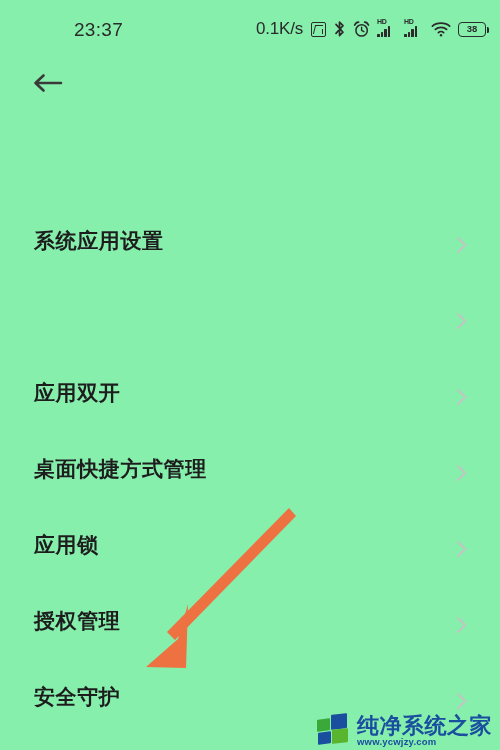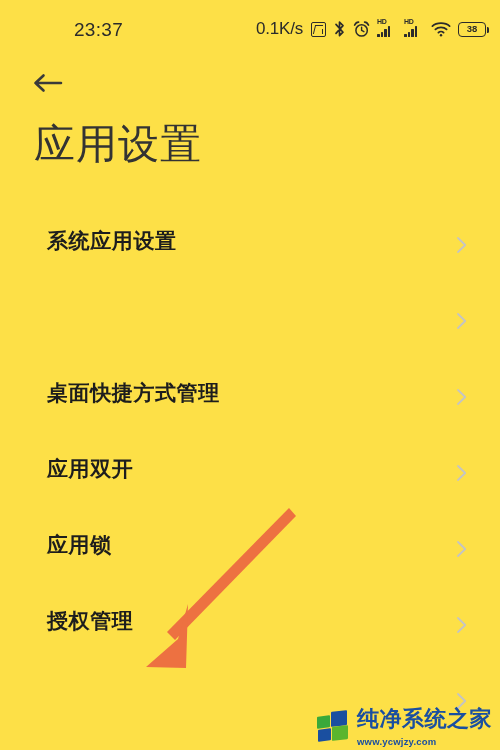--- a/index.html
+++ b/index.html
@@ -5,21 +5,21 @@
   * { margin:0; padding:0; box-sizing:border-box; }
   html, body {
     width:500px; height:750px;
     background:#ffffff;
     font-family:"Liberation Sans","DejaVu Sans",sans-serif;
     overflow:hidden;
   }
   #screen {
     position:relative;
     width:500px; height:750px;
-    background:#fde047;
+    background:#86efac;
     overflow:hidden;
   }
 
   
   .statusbar {
     position:absolute; top:0; left:0;
     width:500px; height:58px;
     display:flex; align-items:center;
     padding:0 18px 0 0;
   }
@@ -103,56 +103,55 @@
   }
 
   
   .list { position:absolute; left:0; top:203px; width:500px; }
   .row {
     position:relative;
     height:76px;
     display:flex; align-items:center;
     padding:0 26px 0 34px;
     cursor:pointer;
-    margin-left:13px;
   }
   .row-label {
     font-size:21px; font-weight:700; color:#1d1d1d;
     letter-spacing:0.6px;
   }
   .chev {
     position:absolute; right:32px; top:50%;
     transform:translateY(-50%);
     width:12px; height:12px;
   }
 
   
   .anno { position:absolute; left:0; top:0; width:500px; height:750px; pointer-events:none; }
 
   
   .wm {
     position:absolute; right:8px; bottom:4px;
-    display:flex; align-items:center; gap:6px;
+    display:flex; align-items:flex-end; gap:6px;
   }
   .wm-logo {
     position:relative; width:34px; height:32px; flex:none;
   }
   .wm-logo i { position:absolute; display:block; border-radius:1px; }
   .wm-logo i.a { left:0;    top:5px;  width:13px; height:12px; background:#3aa93a; transform:skewY(-7deg); }
   .wm-logo i.b { left:14px; top:0px;  width:16px; height:15px; background:#1a4fa0; transform:skewY(-7deg); }
   .wm-logo i.c { left:1px;  top:18px; width:13px; height:12px; background:#1a4fa0; transform:skewY(-7deg); }
   .wm-logo i.d { left:15px; top:15px; width:16px; height:14px; background:#5ab52e; transform:skewY(-7deg); }
   .wm-txt { display:flex; flex-direction:column; line-height:1; }
   .wm-name {
     font-size:22px; font-weight:700; color:#1a4fa0;
     letter-spacing:0.5px; font-family:"DejaVu Sans",sans-serif;
   }
   .wm-url {
     font-size:9.5px; font-weight:700; color:#1a4fa0;
-    letter-spacing:0.2px; margin-top:7px;
+    letter-spacing:0.2px; margin-top:0;
   }
 </style>
 </head>
 <body>
 
 <div id="screen">
 
   <div class="statusbar">
     <div class="sb-time">23:37</div>
 
@@ -214,21 +213,20 @@
   </div>
 
   <div class="backbtn">
     <span>
       <svg width="36" height="26" viewBox="0 0 36 26" aria-hidden="true">
         <path d="M13.5 5.5 L5.5 13 L13.5 20.5 M5.5 13 L31 13" fill="none" stroke="#3a3a3a" stroke-width="2.6" stroke-linecap="round" stroke-linejoin="round"></path>
       </svg>
     </span>
   </div>
 
-  <div class="page-title">应用设置</div>
 
   <div class="list">
 
     <div class="row">
       <span class="row-label">系统应用设置</span>
       <span class="chev">
         <svg width="12" height="20" viewBox="0 0 12 20" aria-hidden="true">
           <path d="M2 3 L9.2 10 L2 17" fill="none" stroke="#c4c4c4" stroke-width="1.8" stroke-linecap="round" stroke-linejoin="round"></path>
         </svg>
       </span>
@@ -236,56 +234,57 @@
 
     <div class="row">
       <span class="chev">
         <svg width="12" height="20" viewBox="0 0 12 20" aria-hidden="true">
           <path d="M2 3 L9.2 10 L2 17" fill="none" stroke="#c4c4c4" stroke-width="1.8" stroke-linecap="round" stroke-linejoin="round"></path>
         </svg>
       </span>
     </div>
 
     <div class="row">
+      <span class="row-label">应用双开</span>
+      <span class="chev">
+        <svg width="12" height="20" viewBox="0 0 12 20" aria-hidden="true">
+          <path d="M2 3 L9.2 10 L2 17" fill="none" stroke="#c4c4c4" stroke-width="1.8" stroke-linecap="round" stroke-linejoin="round"></path>
+        </svg>
+      </span>
+    </div>
+
+    <div class="row">
       <span class="row-label">桌面快捷方式管理</span>
       <span class="chev">
         <svg width="12" height="20" viewBox="0 0 12 20" aria-hidden="true">
           <path d="M2 3 L9.2 10 L2 17" fill="none" stroke="#c4c4c4" stroke-width="1.8" stroke-linecap="round" stroke-linejoin="round"></path>
         </svg>
       </span>
     </div>
 
     <div class="row">
-      <span class="row-label">应用双开</span>
-      <span class="chev">
-        <svg width="12" height="20" viewBox="0 0 12 20" aria-hidden="true">
-          <path d="M2 3 L9.2 10 L2 17" fill="none" stroke="#c4c4c4" stroke-width="1.8" stroke-linecap="round" stroke-linejoin="round"></path>
-        </svg>
-      </span>
-    </div>
-
-    <div class="row">
       <span class="row-label">应用锁</span>
       <span class="chev">
         <svg width="12" height="20" viewBox="0 0 12 20" aria-hidden="true">
           <path d="M2 3 L9.2 10 L2 17" fill="none" stroke="#c4c4c4" stroke-width="1.8" stroke-linecap="round" stroke-linejoin="round"></path>
         </svg>
       </span>
     </div>
 
     <div class="row">
       <span class="row-label">授权管理</span>
       <span class="chev">
         <svg width="12" height="20" viewBox="0 0 12 20" aria-hidden="true">
           <path d="M2 3 L9.2 10 L2 17" fill="none" stroke="#c4c4c4" stroke-width="1.8" stroke-linecap="round" stroke-linejoin="round"></path>
         </svg>
       </span>
     </div>
 
     <div class="row">
+      <span class="row-label">安全守护</span>
       <span class="chev">
         <svg width="12" height="20" viewBox="0 0 12 20" aria-hidden="true">
           <path d="M2 3 L9.2 10 L2 17" fill="none" stroke="#c4c4c4" stroke-width="1.8" stroke-linecap="round" stroke-linejoin="round"></path>
         </svg>
       </span>
     </div>
 
   </div>
 
   <div class="anno">

